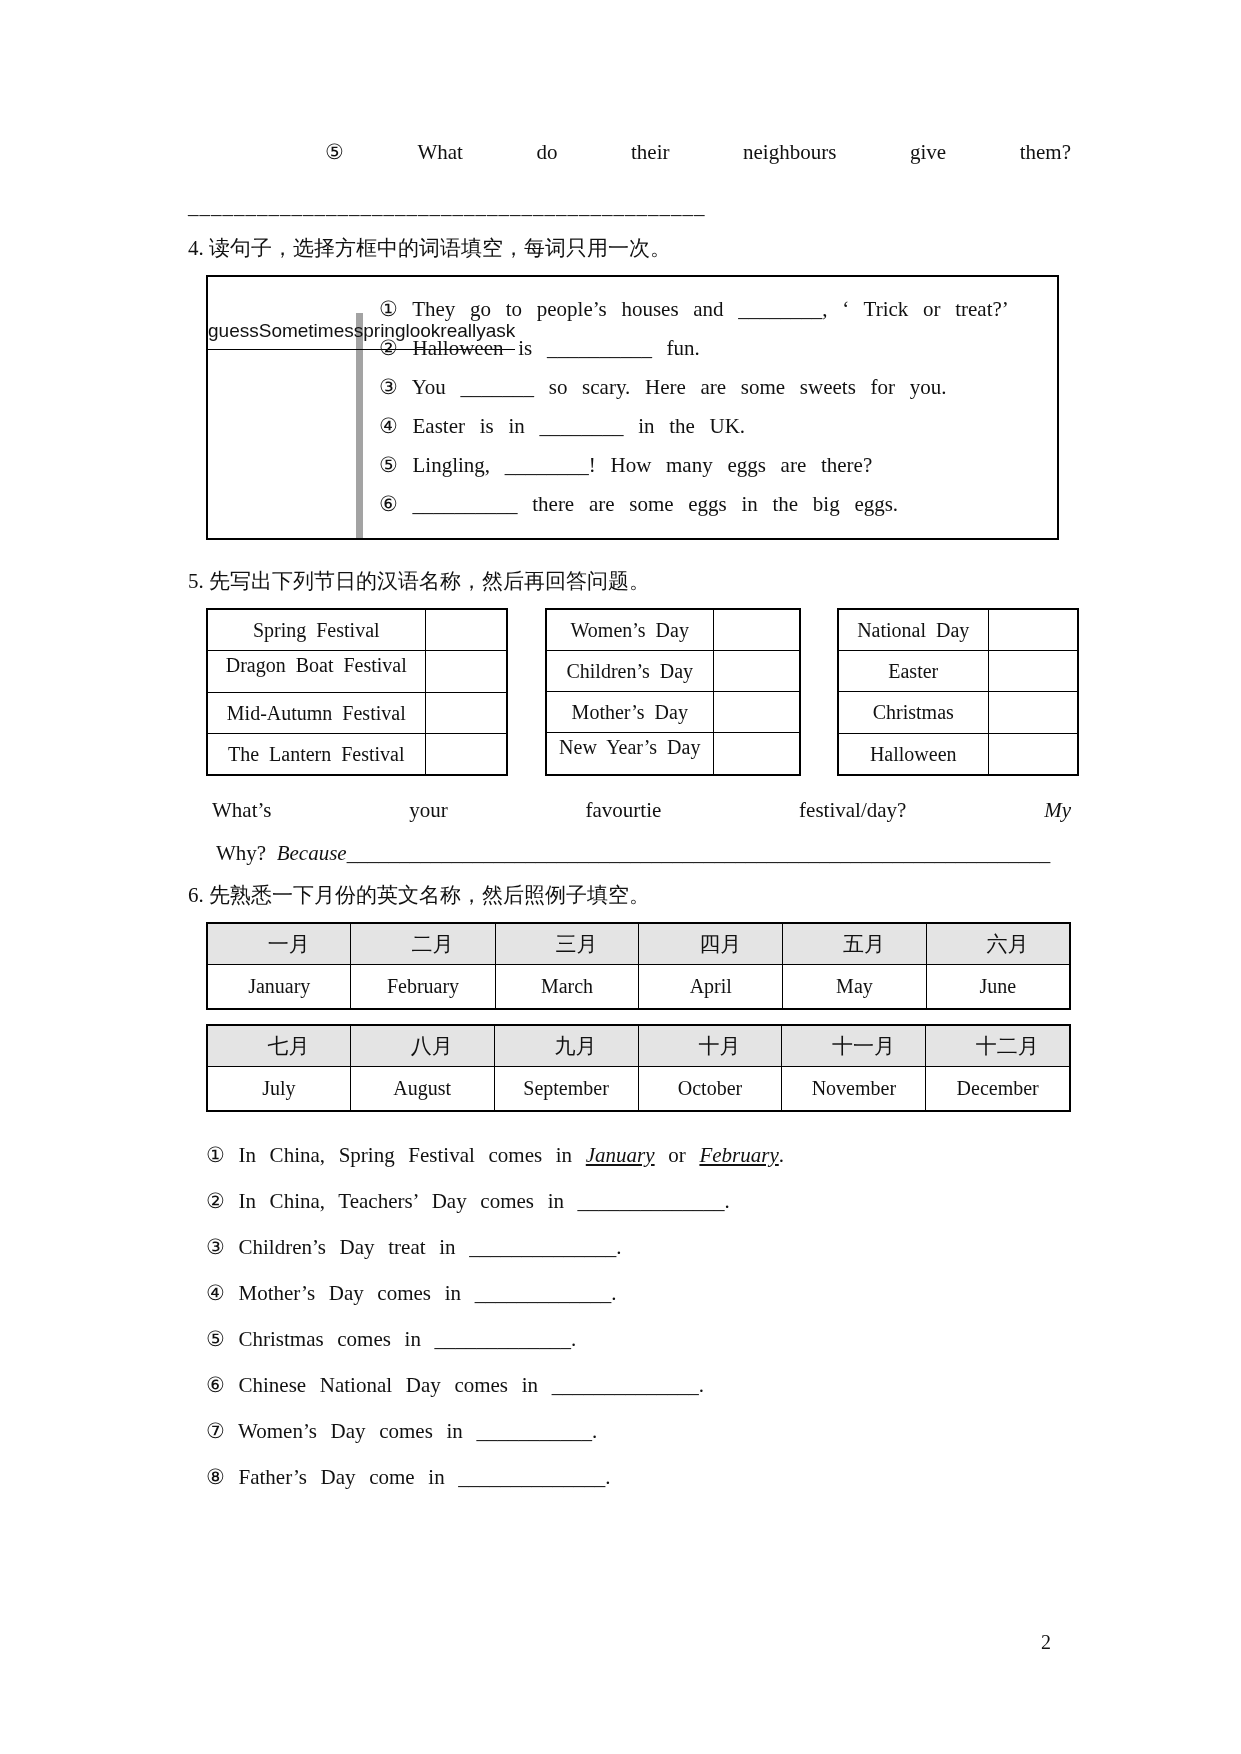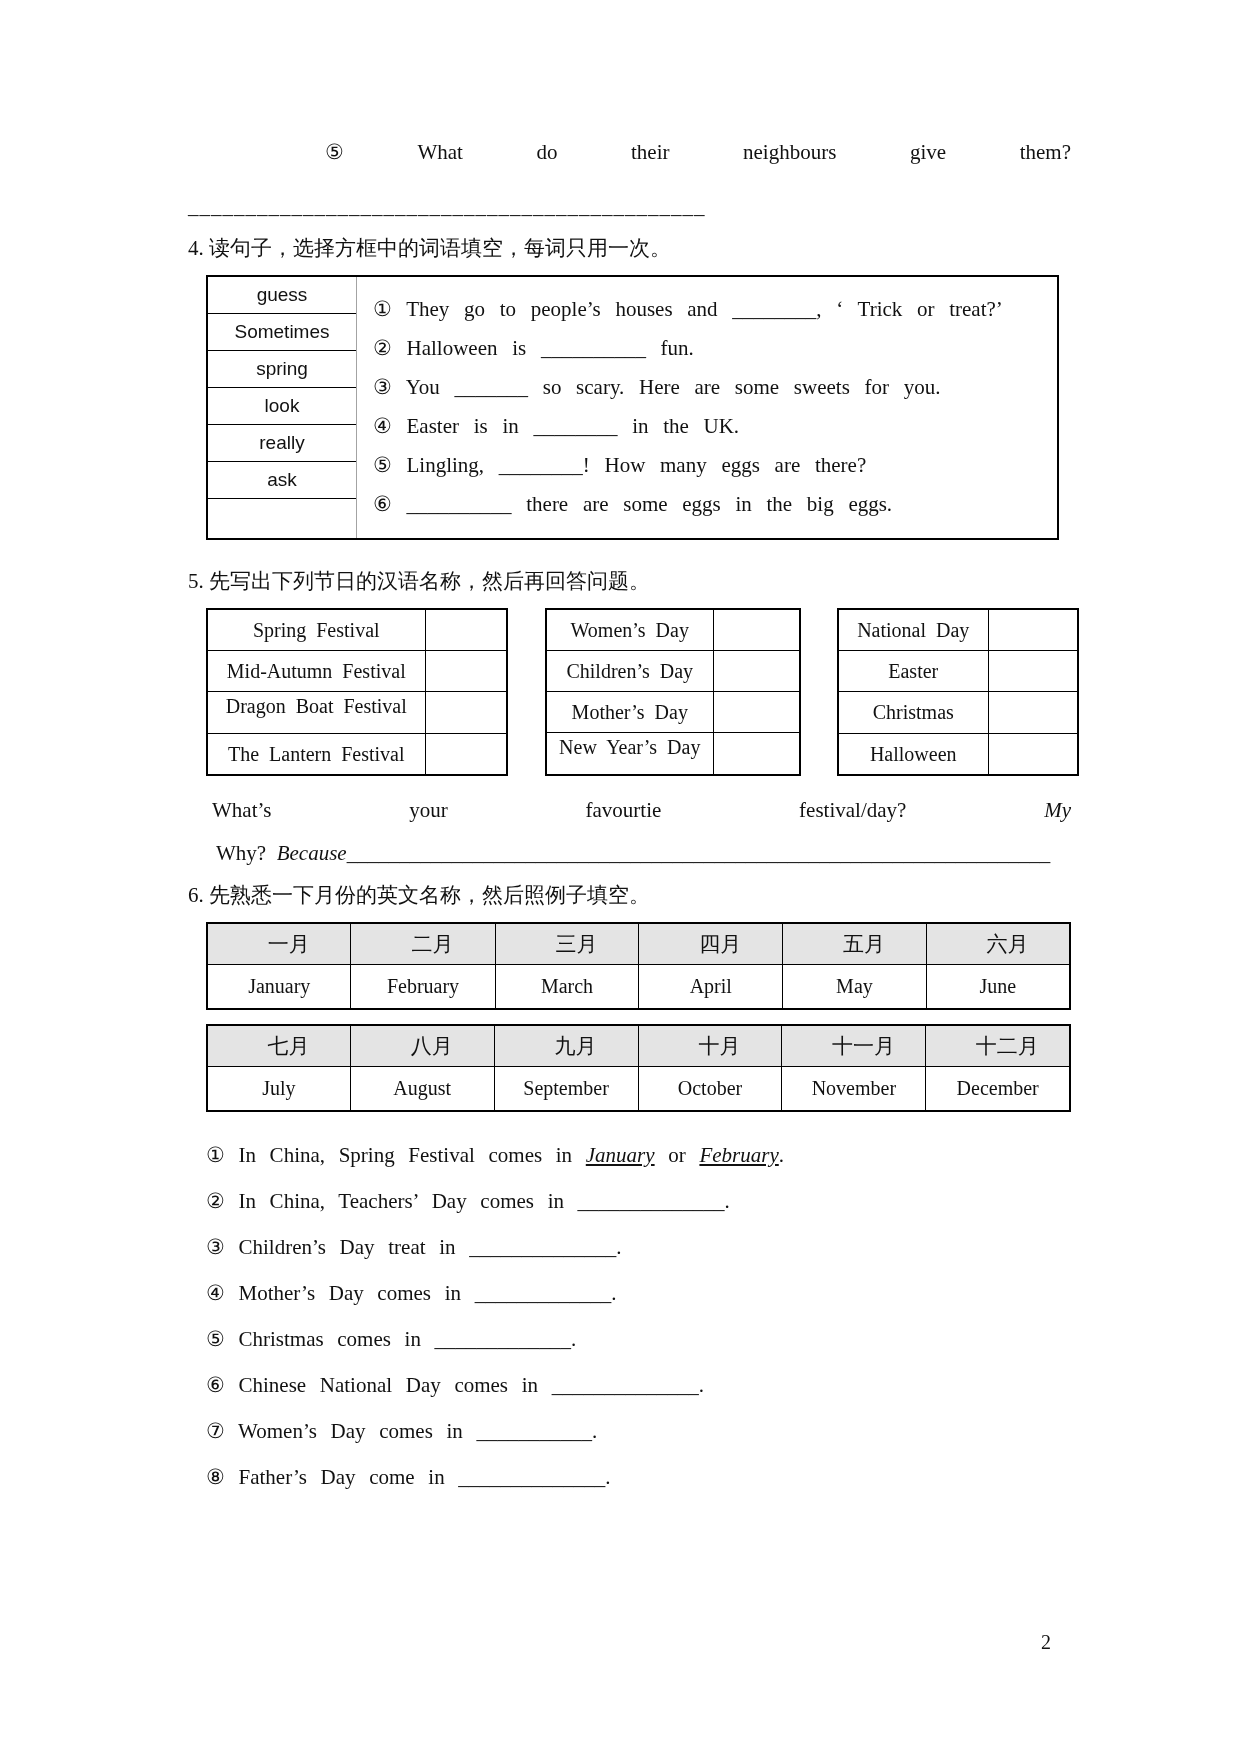--- a/index.html
+++ b/index.html
@@ -12,21 +12,21 @@
     font-size:21px;color:#111;
     box-sizing:border-box;
     padding:140px 170px 0 188px;
   }
   .spread{display:flex;justify-content:space-between;align-items:baseline;}
   .q5line{margin-left:137px;margin-bottom:30px;}
   .ansline{letter-spacing:1px;margin-bottom:16px;line-height:22px;}
   .sec-heading{margin:14px 0 12px 0;line-height:30px;}
   
   .box4{display:flex;border:2px solid #000;width:853px;box-sizing:border-box;margin:6px 0 26px 18px;}
-  .wb{width:148px;border-right:1px solid #a3a3a3;display:flex;flex-direction:column;flex-shrink:0;}
+  .wb{width:148px;border-right:7px solid #a3a3a3;display:flex;flex-direction:row;flex-shrink:0;margin-top:36px;}
   .wb-cell{height:36px;border-bottom:1px solid #000;display:flex;align-items:center;justify-content:center;
     font-family:"Liberation Sans", sans-serif;font-size:19px;}
   .wb-fill{flex:1;}
   .sents{flex:1;padding:8px 24px 10px 16px;}
   .sent{margin:9px 0;line-height:30px;word-spacing:.45em;text-align:justify;}
   
   .ftrow{display:flex;margin:10px 0 22px 18px;width:873px;justify-content:space-between;gap:18px;}
   .ft{border-collapse:collapse;}
   .ft td{border:1px solid #000;height:41px;text-align:center;font-size:20px;line-height:24px;
     padding:2px 4px;overflow:hidden;box-sizing:border-box;}
@@ -93,27 +93,27 @@
 
   <div class="sec-heading">5. 先写出下列节日的汉语名称，然后再回答问题。</div>
   <div class="ftrow">
     <table class="ft t1">
       <tbody>
           <tr>
             <td class="namecell">Spring Festival</td>
             <td class="blankcell"></td>
           </tr>
       <tr>
-            <td class="namecell">Mid-Autumn Festival</td>
-            <td class="blankcell"></td>
-          </tr>
-      <tr>
             <td class="namecell">
               <div>Dragon Boat Festival</div>
             </td>
+            <td class="blankcell"></td>
+          </tr>
+      <tr>
+            <td class="namecell">Mid-Autumn Festival</td>
             <td class="blankcell"></td>
           </tr>
       <tr>
             <td class="namecell">The Lantern Festival</td>
             <td class="blankcell"></td>
           </tr>
     </tbody>
       </table>
     <table class="ft t2">
       <tbody>

